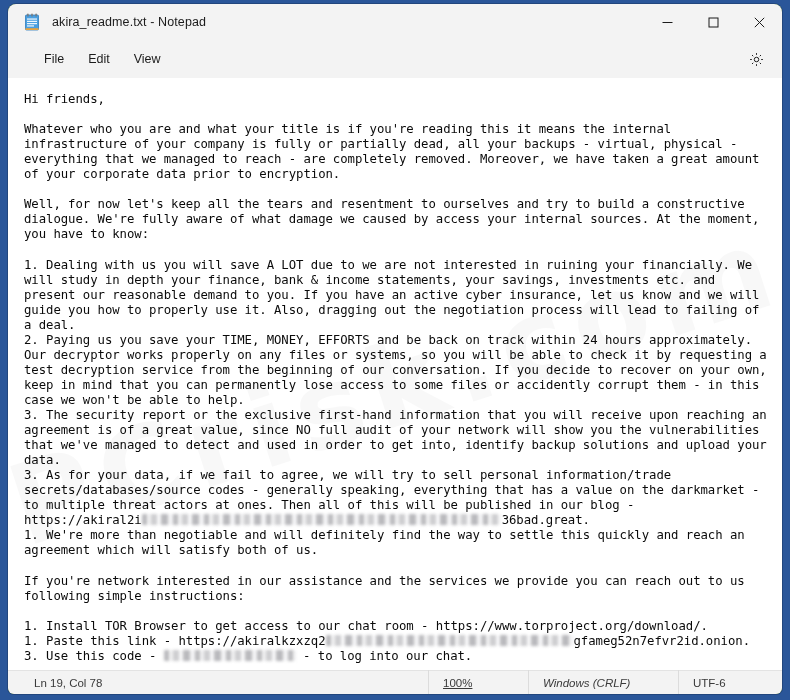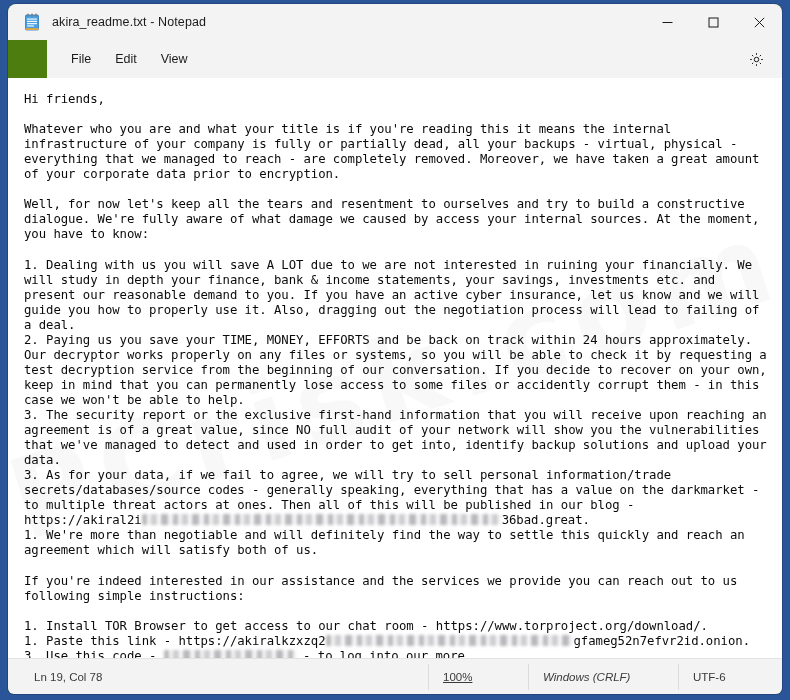--- a/index.html
+++ b/index.html
@@ -71,24 +71,23 @@
     justify-content: center;
     cursor: default;
   }
 
   
   #menubar {
     height: 38px;
     background: #f3f3f3;
     display: flex;
     align-items: center;
-    padding-left: 12px;
-    flex: 0 0 auto;
-    position: relative;
-    margin-left: 39px;
+    padding-left: 24px;
+    flex: 0 0 auto;
+    position: relative;
   }
 
   .menu-item {
     font-size: 12.5px;
     color: #1b1b1b;
     padding: 5px 12px;
     border-radius: 4px;
     cursor: default;
     white-space: nowrap;
   }
@@ -163,21 +162,21 @@
         rgba(232,232,235,0.5) 26px, rgba(232,232,235,0.5) 31px);
     filter: blur(1.6px);
     opacity: 0.92;
   }
   .redact.long  { width: 360px; }
   .redact.long2 { width: 248px; }
   .redact.short { width: 132px; }
 
   
   #statusbar {
-    height: 36px;
+    height: 24px;
     background: #f3f3f3;
     border-top: 1px solid #e3e3e3;
     display: flex;
     align-items: center;
     flex: 0 0 auto;
     font-size: 11.5px;
     color: #3a3a3a;
   }
 
   .status-cell {
@@ -258,25 +257,25 @@
 
 <span>Well, for now let's keep all the tears and resentment to ourselves and try to build a constructive dialogue. We're fully aware of what damage we caused by access your internal sources. At the moment, you have to know:</span>
 
 <span>1. Dealing with us you will save A LOT due to we are not interested in ruining your financially. We will study in depth your finance, bank &amp; income statements, your savings, investments etc. and present our reasonable demand to you. If you have an active cyber insurance, let us know and we will guide you how to properly use it. Also, dragging out the negotiation process will lead to failing of a deal.</span>
 <span>2. Paying us you save your TIME, MONEY, EFFORTS and be back on track within 24 hours approximately. Our decryptor works properly on any files or systems, so you will be able to check it by requesting a test decryption service from the beginning of our conversation. If you decide to recover on your own, keep in mind that you can permanently lose access to some files or accidently corrupt them - in this case we won't be able to help.</span>
 <span>3. The security report or the exclusive first-hand information that you will receive upon reaching an agreement is of a great value, since NO full audit of your network will show you the vulnerabilities that we've managed to detect and used in order to get into, identify backup solutions and upload your data.</span>
 <span>3. As for your data, if we fail to agree, we will try to sell personal information/trade secrets/databases/source codes - generally speaking, everything that has a value on the darkmarket - to multiple threat actors at ones. Then all of this will be published in our blog -</span>
 <span>https://akiral2i</span><span class="redact long"></span><span>36bad.great.</span>
 <span>1. We're more than negotiable and will definitely find the way to settle this quickly and reach an agreement which will satisfy both of us.</span>
 
-<span>If you're indeed interested in our assistance and the services we provide you can reach out to us following simple instructions:</span>
+<span>If you're network interested in our assistance and the services we provide you can reach out to us following simple instructions:</span>
 
 <span>1. Install TOR Browser to get access to our chat room - https://www.torproject.org/download/.</span>
 <span>1. Paste this link - https://akiralkzxzq2</span><span class="redact long2"></span><span>gfameg52n7efvr2id.onion.</span>
-<span>3. Use this code - </span><span class="redact short"></span><span> - to log into our more.</span>
+<span>3. Use this code - </span><span class="redact short"></span><span> - to log into our chat.</span>
 
 </div>
   </div>
 
   <div id="statusbar">
     <div class="status-cell" id="status-pos">Ln 19, Col 78</div>
     <div class="status-cell" id="status-zoom">100%</div>
     <div class="status-cell" id="status-eol">Windows (CRLF)</div>
     <div class="status-cell" id="status-enc">UTF-6</div>
   </div>

